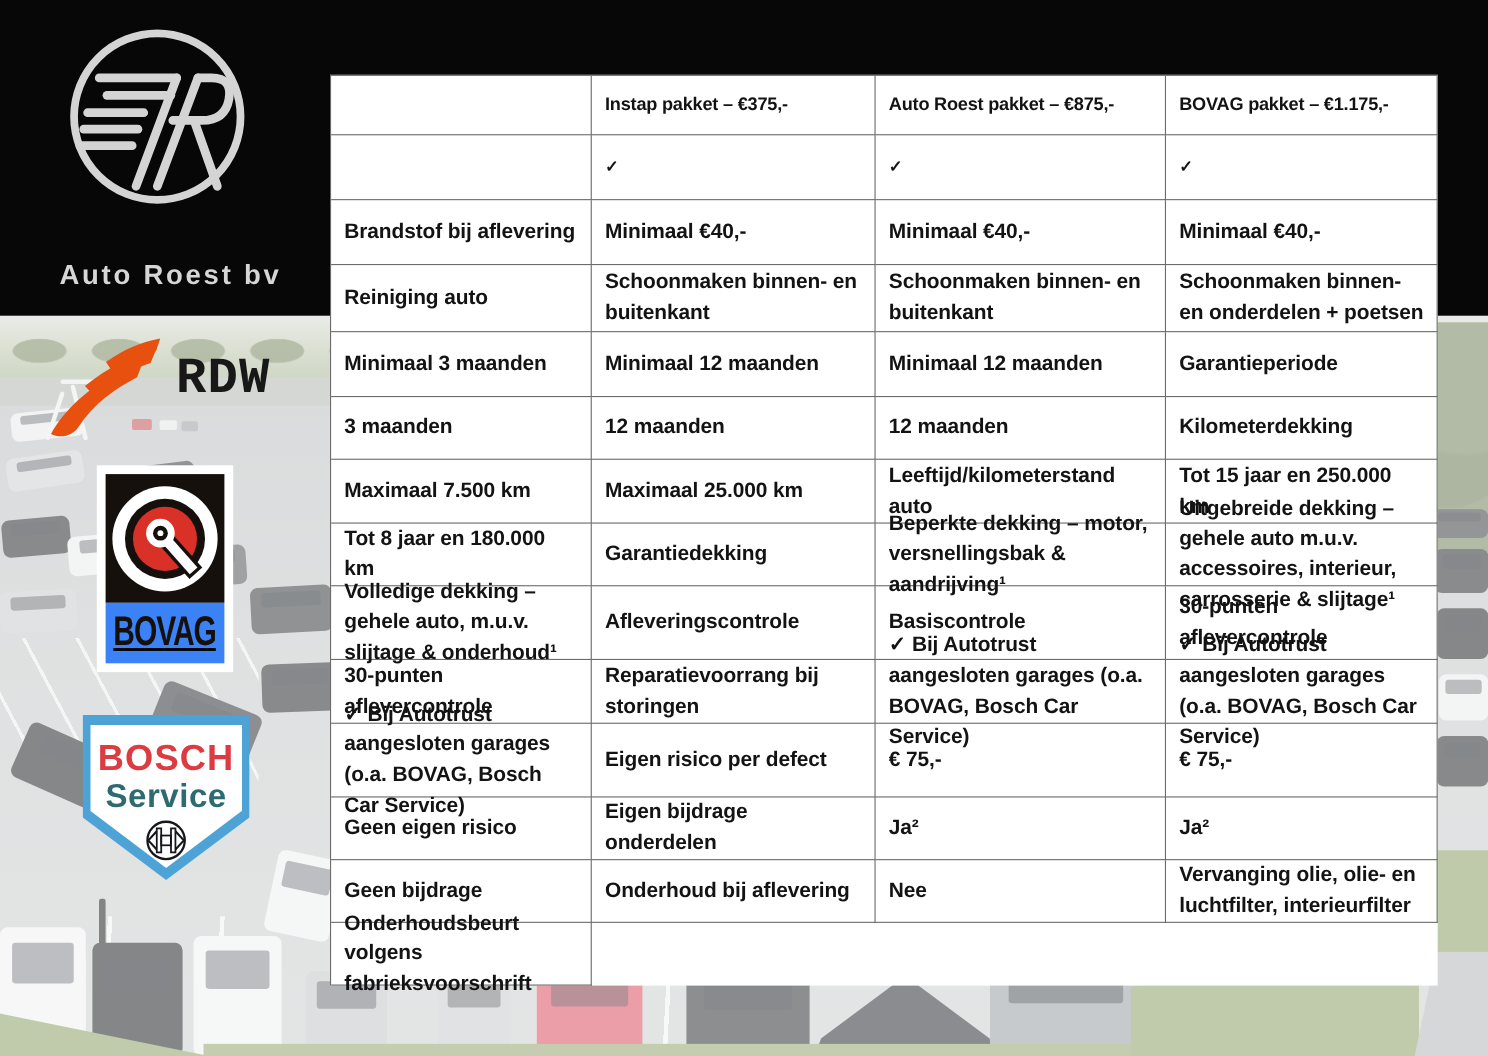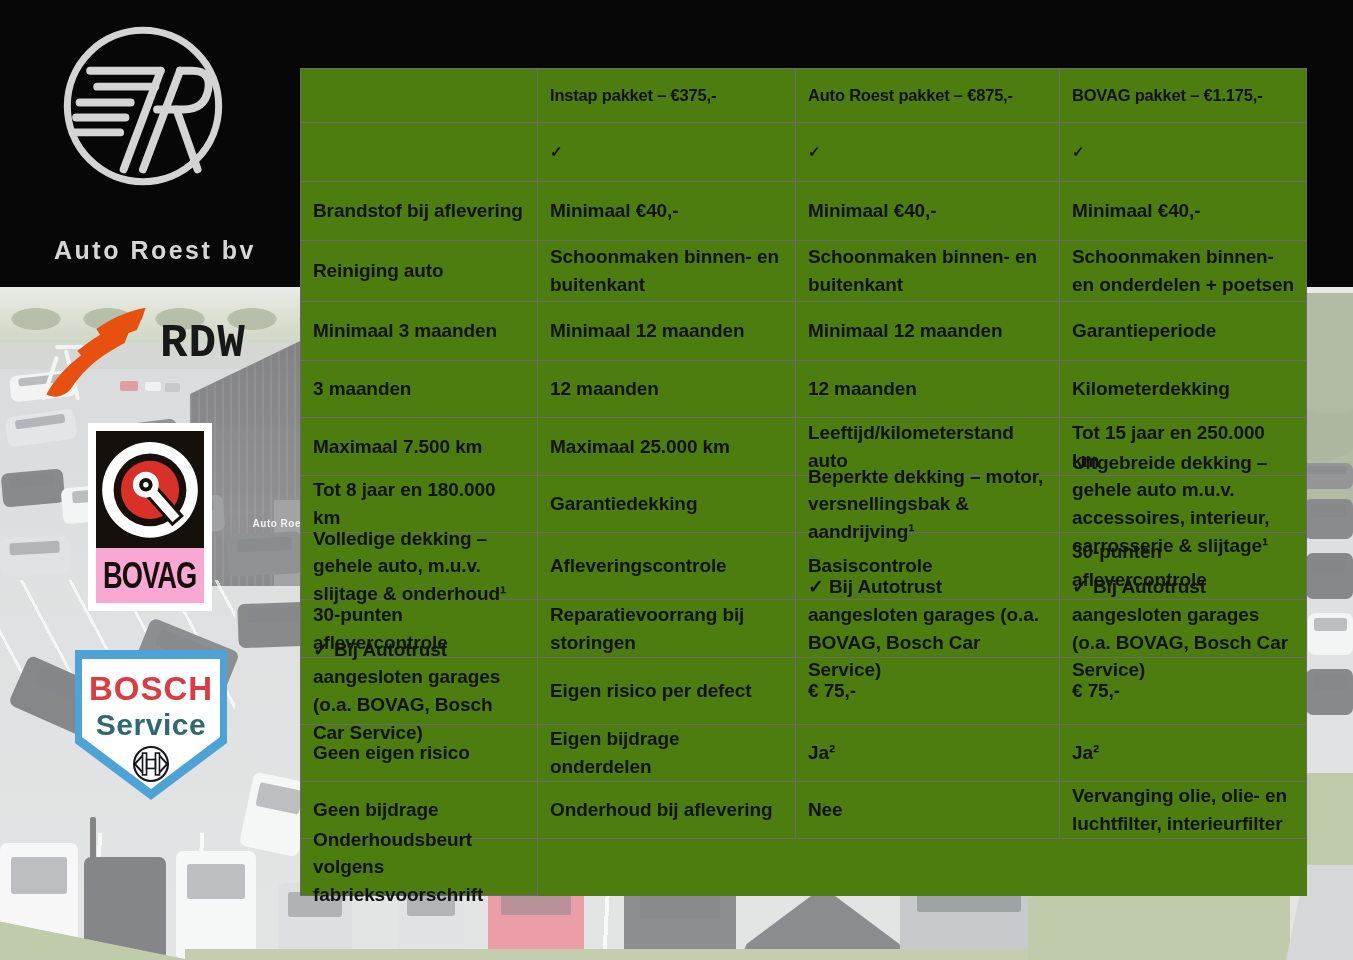--- a/index.html
+++ b/index.html
@@ -59,60 +59,55 @@
   
   .rdw{position:absolute;left:40px;top:308px;display:flex;align-items:flex-start;}
   .rdw svg{width:122px;height:94px;transform:rotate(-4deg);}
   .rdw-text{font-family:Liberation Mono, monospace;font-weight:600;font-size:46px;color:#181818;
             letter-spacing:1px;margin:10px 0 0 -2px;}
 
   .bovag{position:absolute;left:88px;top:423px;width:124px;height:188px;background:#fff;
          box-sizing:border-box;padding:8px;}
   .bovag-top{background:#16100d;height:117px;display:flex;align-items:center;justify-content:center;}
   .bovag-top svg{width:104px;height:104px;margin-top:6px;}
-  .bovag-bottom{background:#f9a8d4;height:55px;display:flex;align-items:center;justify-content:center;}
+  .bovag-bottom{background:#3b82f6;height:55px;display:flex;align-items:center;justify-content:center;text-decoration:underline;}
   .bovag-bottom span{font-weight:800;font-size:29px;color:#16100d;
          transform:scaleY(1.3) scaleX(.94);letter-spacing:-1px;}
 
   .bosch{position:absolute;left:75px;top:650px;width:152px;height:150px;background:#4da3d6;
          clip-path:polygon(0 0,100% 0,100% 62%,50% 100%,0 62%);}
   .bosch-inner{position:absolute;left:7px;top:9px;right:7px;bottom:11px;background:#fff;
          clip-path:polygon(0 0,100% 0,100% 60%,50% 100%,0 60%);
          display:flex;flex-direction:column;align-items:center;}
   .bosch-word{color:#dc3b42;font-weight:800;font-size:33px;letter-spacing:1px;margin-top:13px;line-height:1;}
   .bosch-service{color:#2e6b70;font-weight:700;font-size:30px;letter-spacing:.5px;line-height:1;margin-top:5px;}
   .bosch-symbol{margin-top:3px;}
 
   
   .pkg-table{position:absolute;left:300px;top:68px;width:1007px;height:828px;display:grid;
          grid-template-columns:237px 258px 264px 247px;
          grid-template-rows:54px 59px 59px 61px 59px 57px 58px 57px 67px 58px 67px 57px 57px 57px;
-         background:#4d7c0f;border-left:1px solid #6b6b6b;border-top:1px solid #6b6b6b;
+         background:#ffffff;border-left:1px solid #6b6b6b;border-top:1px solid #6b6b6b;
          box-sizing:border-box;color:#131313;}
   .cell{border-right:1px solid #6b6b6b;border-bottom:1px solid #6b6b6b;box-sizing:border-box;
          display:flex;align-items:center;padding:5px 10px 5px 12px;
          font-size:19px;font-weight:700;line-height:1.45;letter-spacing:-.1px;}
   .cell.head{font-size:16.5px;letter-spacing:-.2px;}
   .cell.check{font-size:15px;}
 </style>
 </head>
 <body>
 
 <div class="screen">
 
   <div class="photo">
     <div class="ph-fields"></div>
     <div class="ph-road"></div>
     <div class="ph-treeline"></div>
     <div class="ph-trees-r"></div>
-    <div class="ph-building">
-      <div class="tex"></div>
-      <div class="door"></div>
-      <div class="sign">Auto Roe</div>
-    </div>
     <div class="ph-plines"></div>
     <div class="ph-plines2"></div>
     <div class="ph-objects">
         <div class="ph-obj car" style="left: 10px; top: 88px; width: 66px; height: 26px; background: rgb(232, 233, 232); transform: rotate(-6deg);"></div>
         <div class="ph-obj flat" style="left: 120px; top: 96px; width: 18px; height: 10px; background: rgb(194, 85, 85); transform: rotate(0deg);"></div>
         <div class="ph-obj flat" style="left: 145px; top: 97px; width: 16px; height: 9px; background: rgb(229, 230, 230); transform: rotate(0deg);"></div>
         <div class="ph-obj flat" style="left: 165px; top: 98px; width: 15px; height: 9px; background: rgb(154, 160, 163); transform: rotate(0deg);"></div>
         <div class="ph-obj pole" style="left: 48px; top: 70px; width: 4px; height: 46px; background: rgb(236, 237, 237); transform: rotate(18deg);"></div>
         <div class="ph-obj pole" style="left: 70px; top: 64px; width: 4px; height: 52px; background: rgb(236, 237, 237); transform: rotate(-14deg);"></div>
         <div class="ph-obj flat" style="left: 55px; top: 60px; width: 40px; height: 4px; background: rgb(232, 233, 233); transform: rotate(0deg);"></div>

